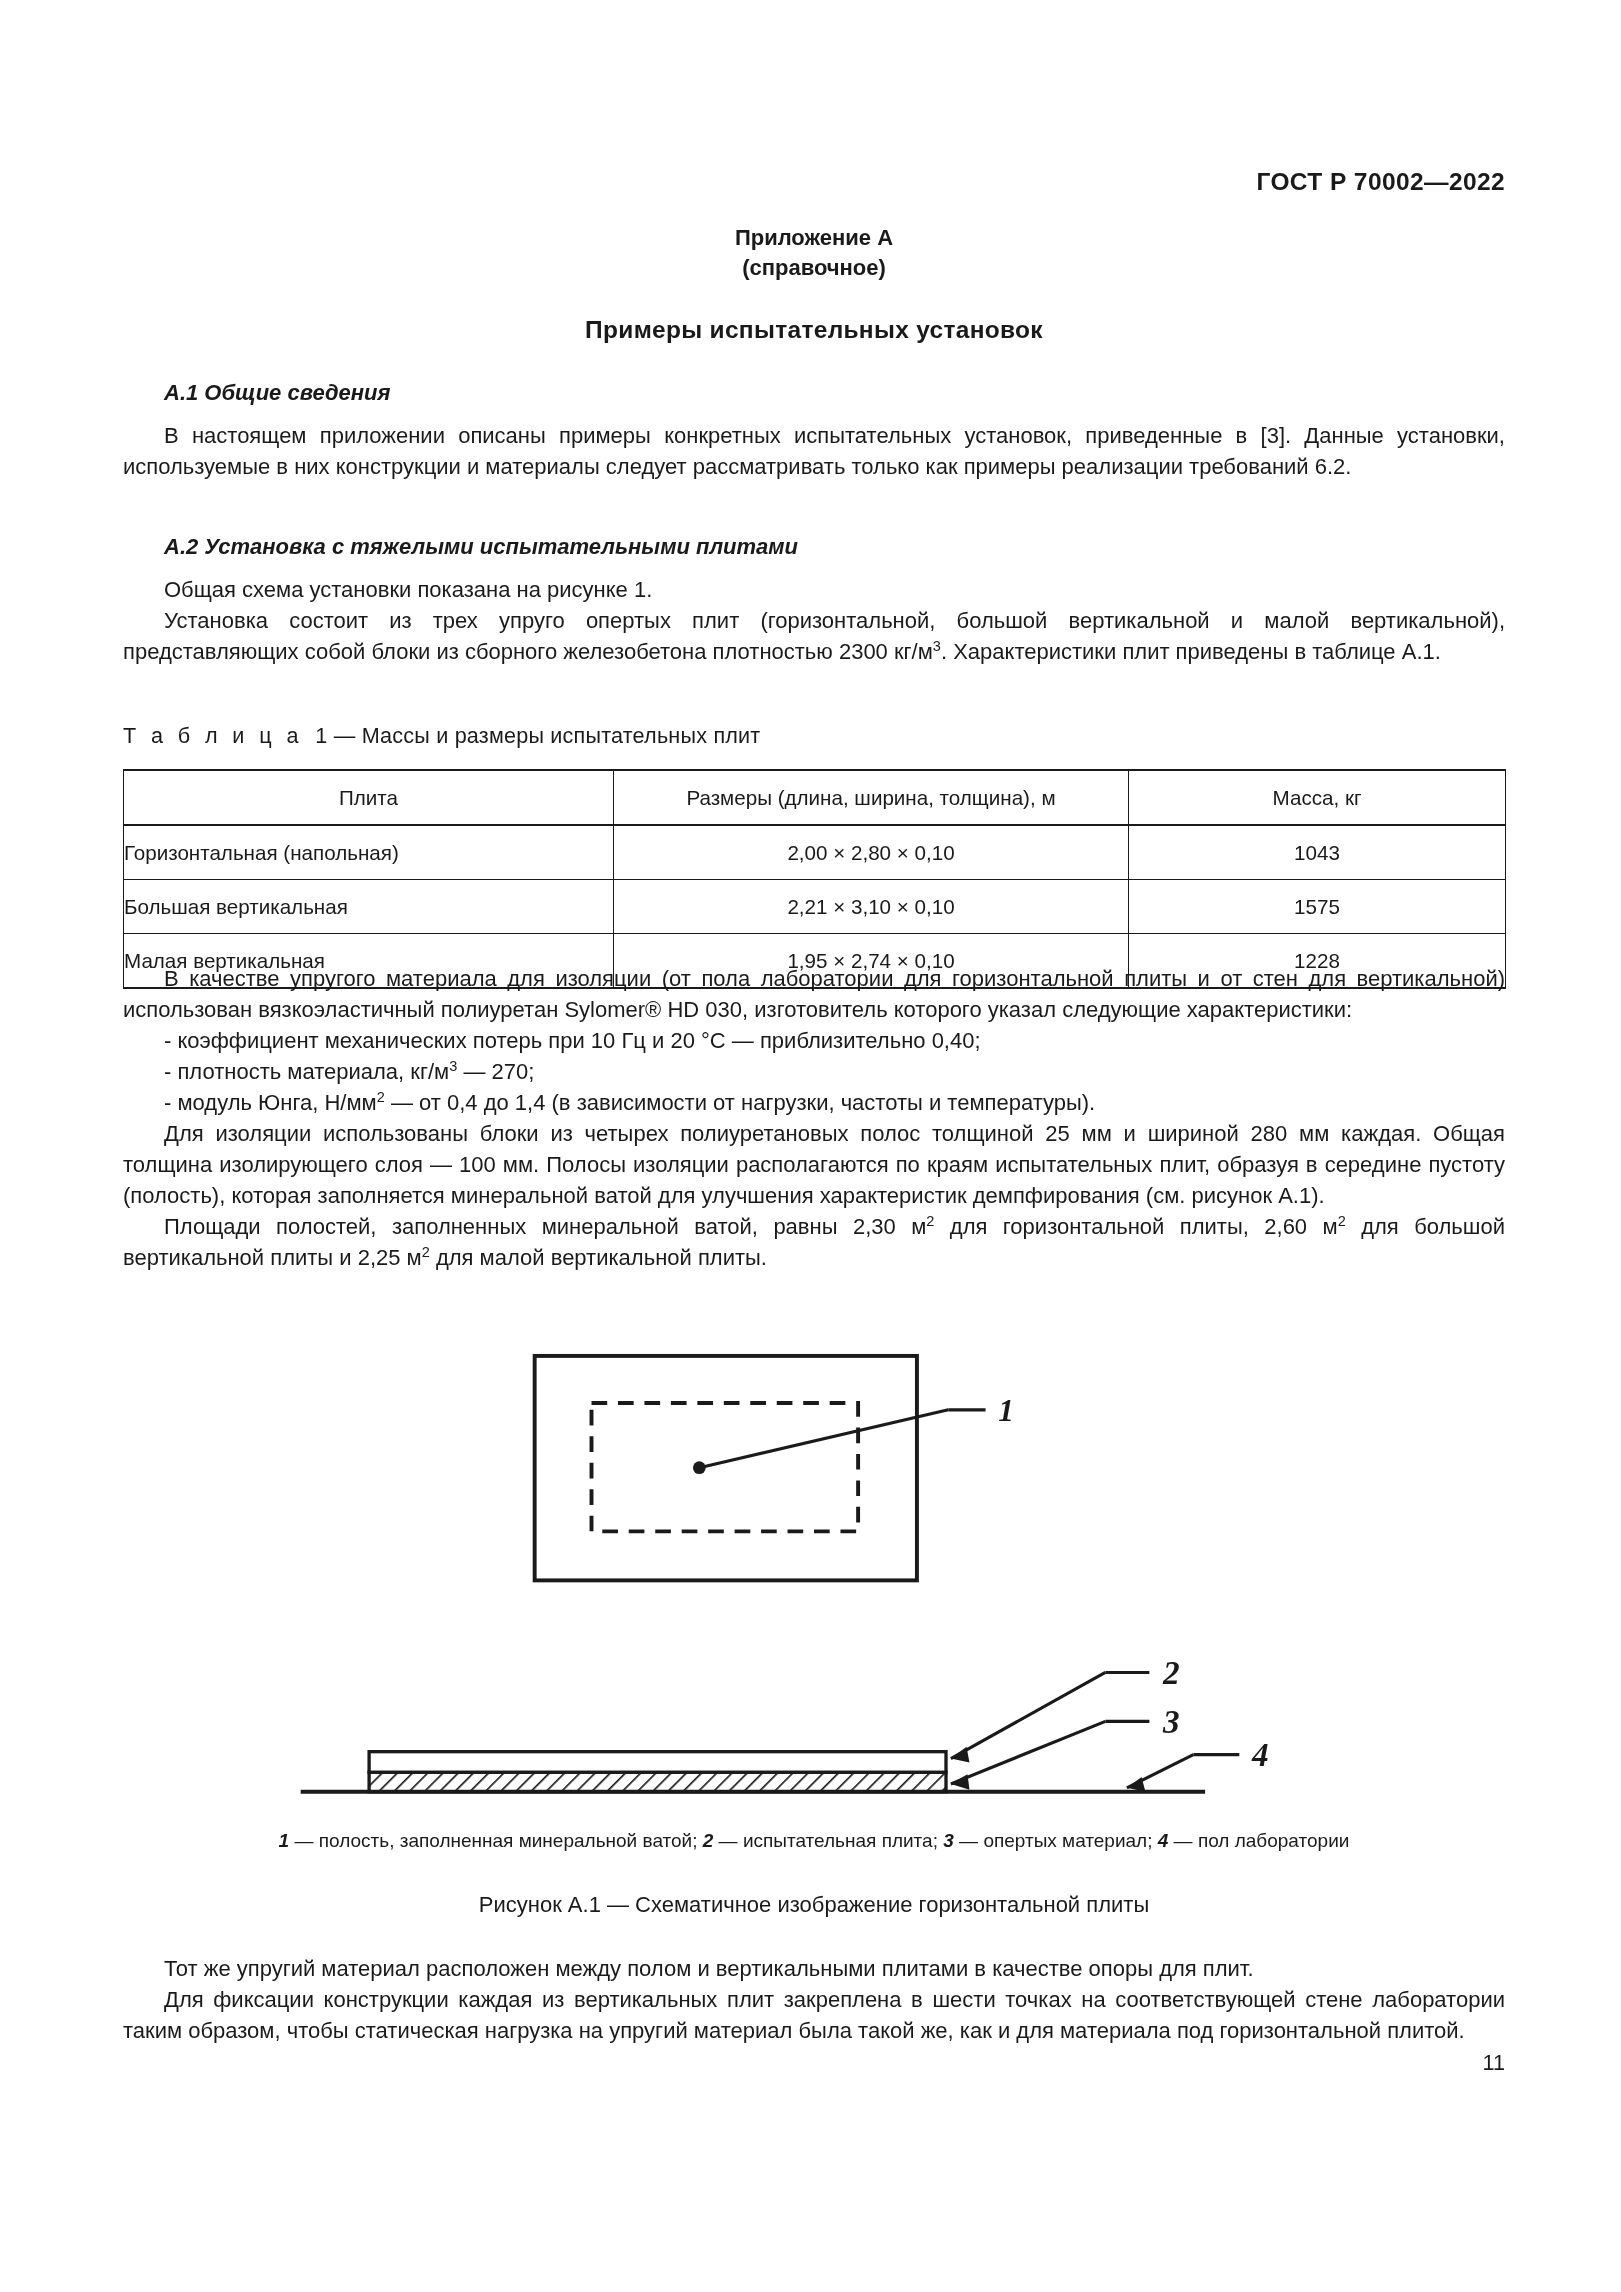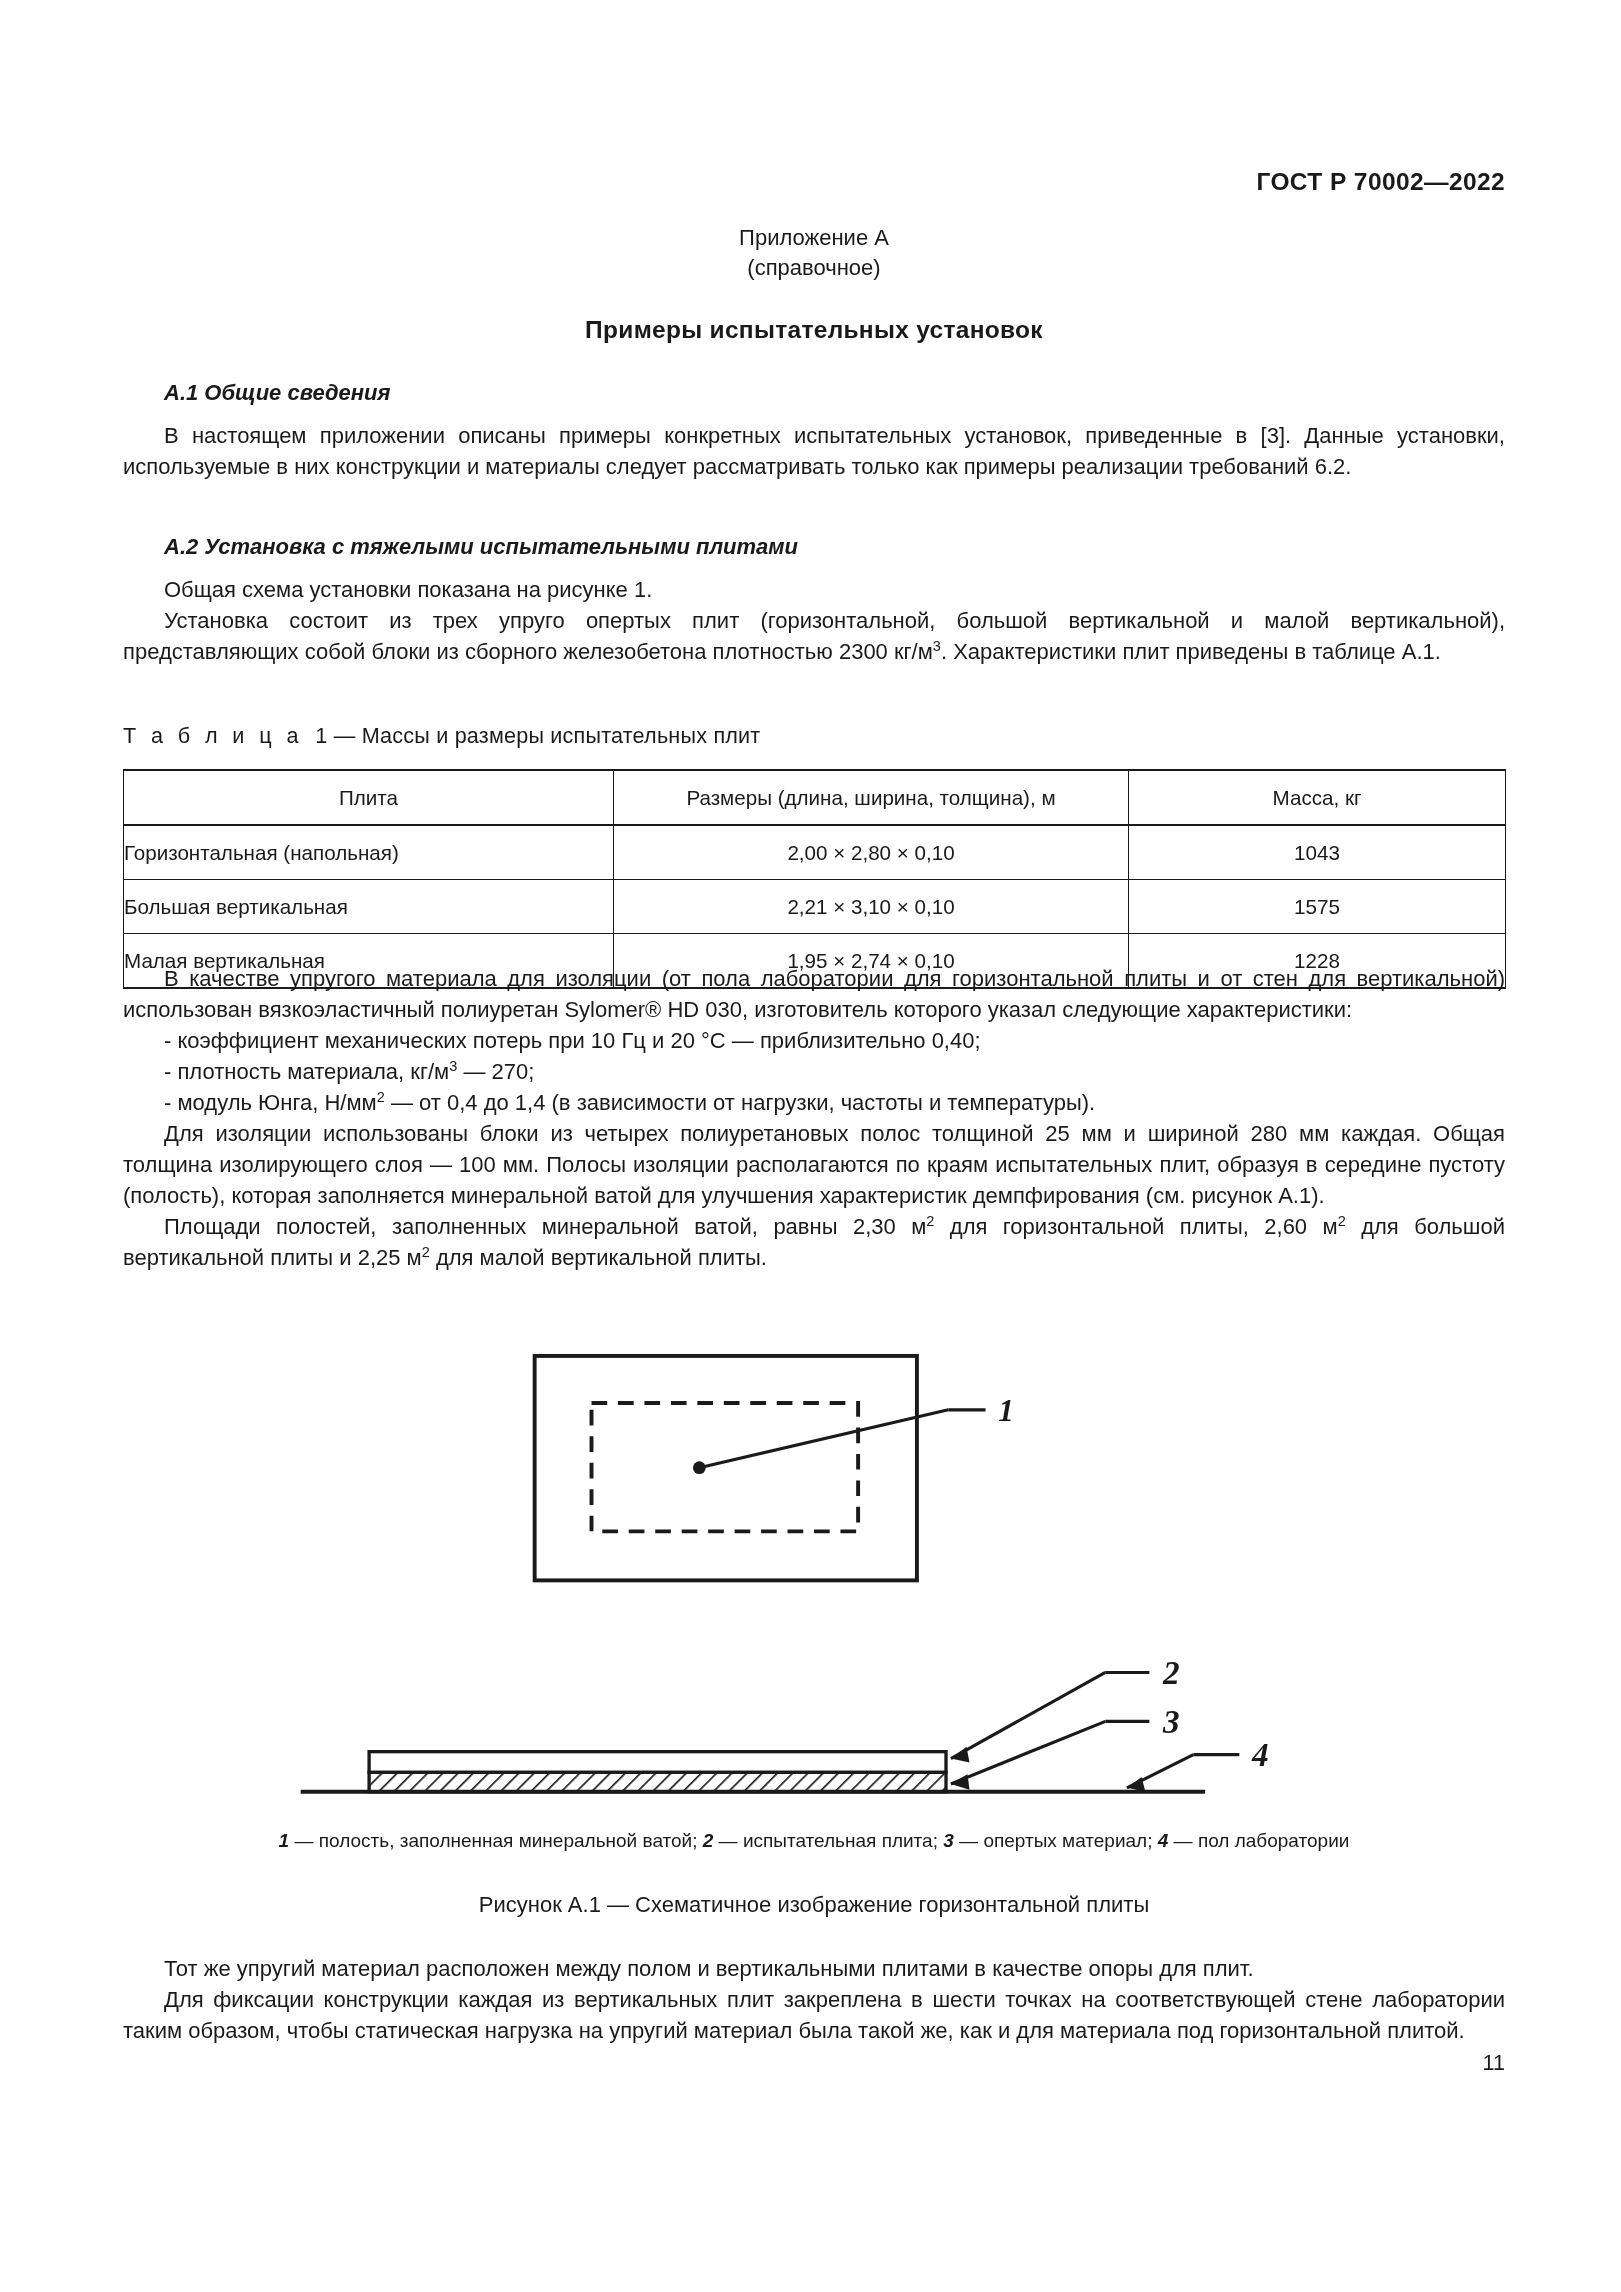--- a/index.html
+++ b/index.html
@@ -39,21 +39,21 @@
   }
 
   
   .annex-block {
     position: absolute;
     left: 0;
     top: 223px;
     width: 100%;
     text-align: center;
     font-size: 22px;
-    font-weight: normal;
+    font-weight: bold;
     line-height: 30px;
   }
   .main-title {
     position: absolute;
     left: 0;
     top: 316px;
     width: 100%;
     text-align: center;
     font-size: 24.5px;
     font-weight: bold;

